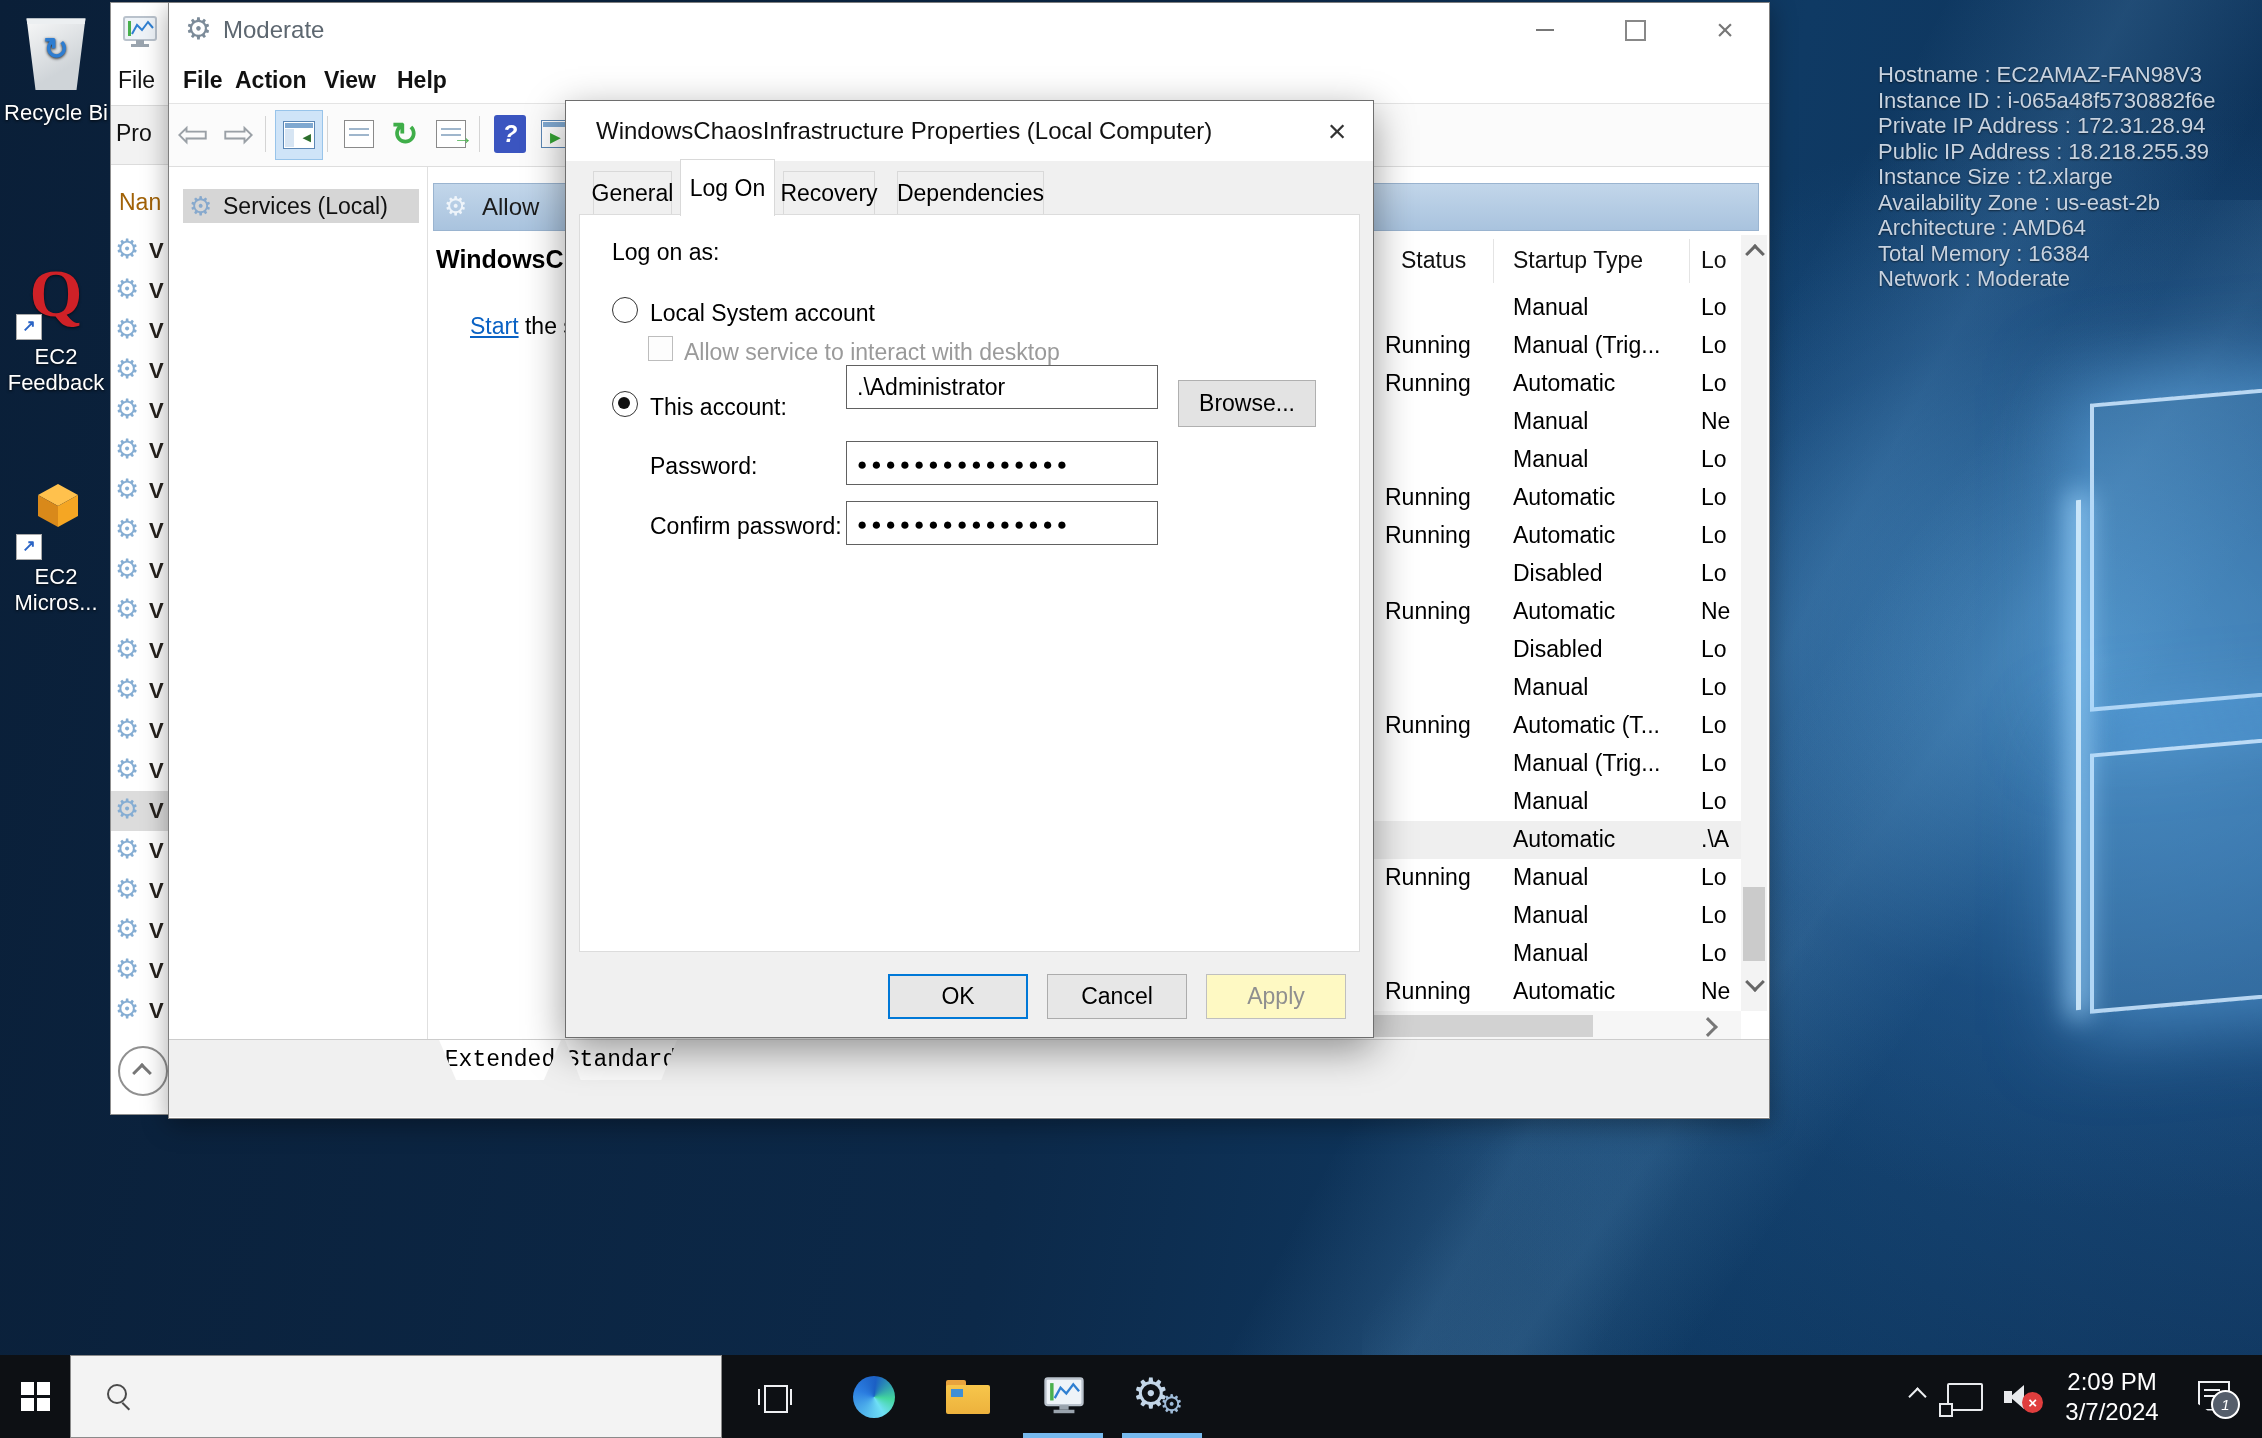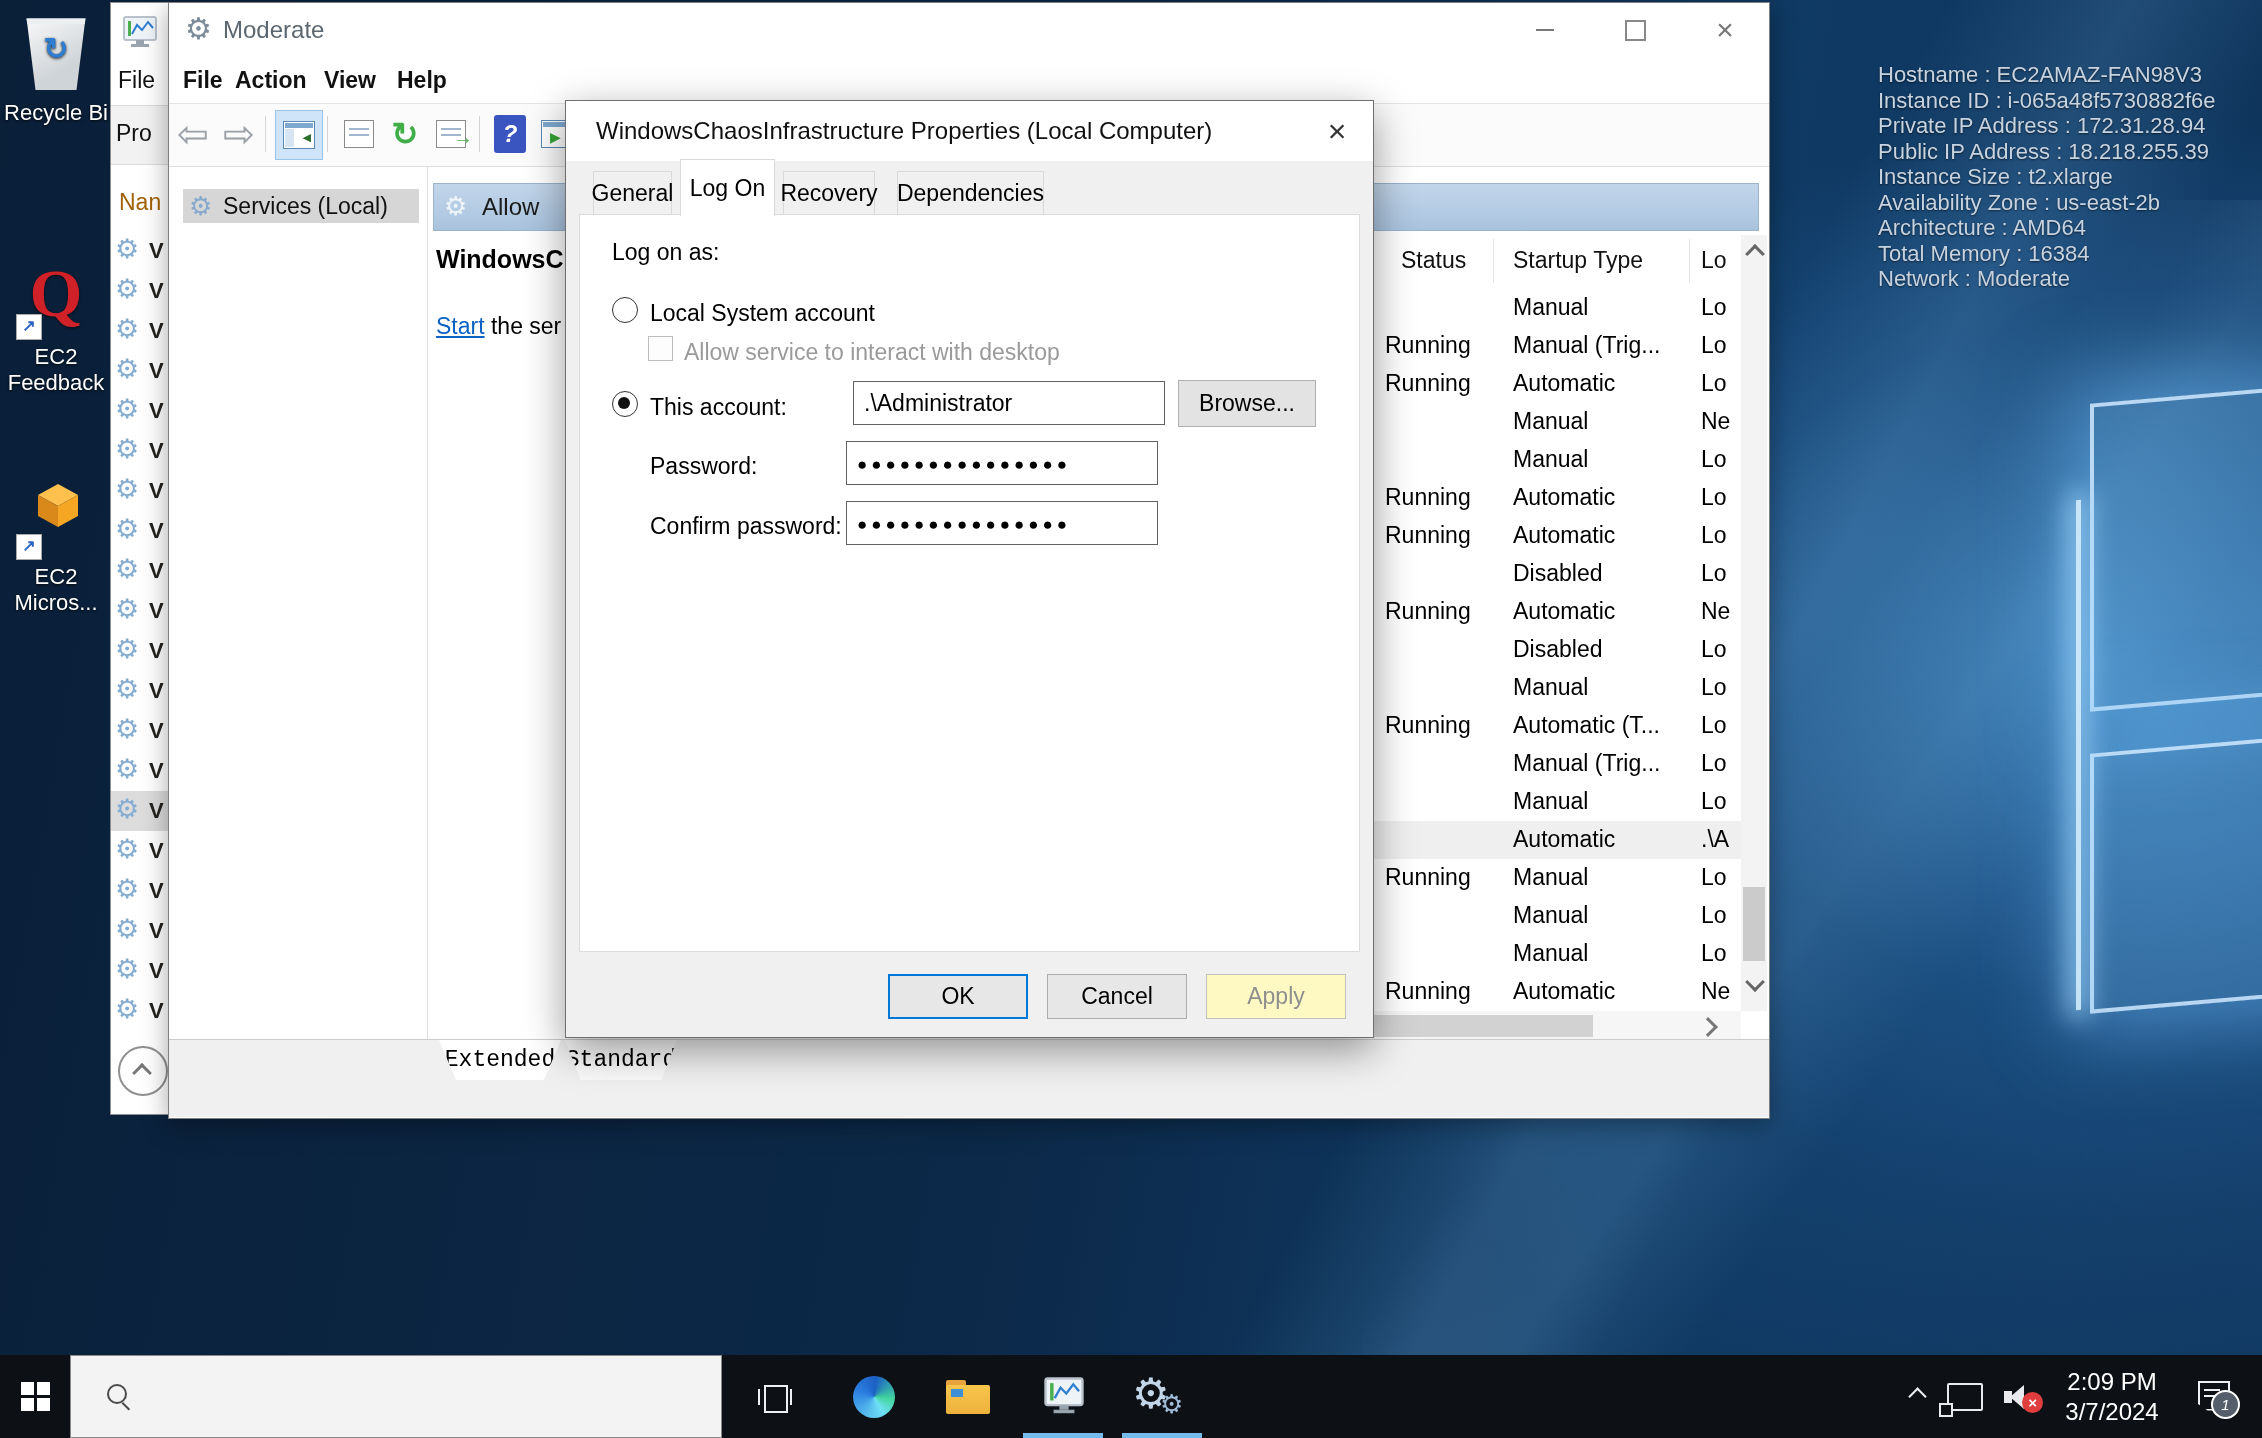--- a/index.html
+++ b/index.html
@@ -110,21 +110,21 @@
   .tree-item .g{position:absolute;left:6px;top:2px;font-size:26px;color:#87a9cd;}
   .tree-item .t{position:absolute;left:40px;top:4px;font-size:23px;color:#111;}
   .sw-vline{position:absolute;left:258px;top:164px;width:1px;height:872px;background:#e0e0e0;}
   .sw-header{position:absolute;left:264px;top:180px;width:1324px;height:46px;
     background:linear-gradient(#c2d6ea,#a9c3de);border:1px solid #9ab4d0;}
   .sw-header .g{position:absolute;left:10px;top:7px;font-size:26px;color:#eef4fa;}
   .sw-header .t{position:absolute;left:48px;top:9px;font-size:24px;color:#1c1c1c;}
   .sw-extname{position:absolute;left:267px;top:242px;width:128px;overflow:hidden;white-space:nowrap;
     font-size:25px;font-weight:bold;color:#000;}
   .sw-startline{position:absolute;left:267px;top:310px;width:130px;overflow:hidden;white-space:nowrap;font-size:23px;color:#000;}
-  .sw-startline a{color:#0a62c4;text-decoration:underline;}
+  .sw-startline a{color:#0a62c4;text-decoration:underline;margin-left:34px;}
   .sw-cols{position:absolute;left:1204px;top:232px;width:368px;height:54px;border-bottom:1px solid #ededed;background:#fff;}
   .sw-cols span{position:absolute;top:12px;font-size:23px;color:#111;}
   .col-status{left:28px;} .col-startup{left:140px;} .col-logon{left:328px;}
   .colsep{position:absolute;top:4px;width:1px;height:44px;background:#e4e4e4;}
   #services-list{position:absolute;left:1204px;top:286px;width:368px;height:722px;overflow:hidden;background:#fff;}
   .svc-row{position:relative;height:38px;}
   .svc-row.sel{background:#efefef;}
   .svc-row span{position:absolute;top:5px;font-size:23px;color:#000;white-space:nowrap;}
   .svc-row .c0{left:12px;} .svc-row .c1{left:140px;} .svc-row .c2{left:328px;}
   .sw-vscroll{position:absolute;left:1572px;top:232px;width:26px;height:776px;background:#f3f3f3;}
@@ -594,21 +594,21 @@
   <div class="dlg-label" style="left:46px;top:138px;z-index:4">Log on as:</div>
 
   <div class="radio" style="left:46px;top:196px;z-index:4"></div>
   <div class="dlg-label" style="left:84px;top:199px;z-index:4">Local System account</div>
 
   <div class="chkbox" style="left:82px;top:235px;z-index:4"></div>
   <div class="dlg-label" style="left:118px;top:238px;color:#9a9a9a;z-index:4">Allow service to interact with desktop</div>
 
   <div class="radio checked" style="left:46px;top:290px;z-index:4"></div>
   <div class="dlg-label" style="left:84px;top:293px;z-index:4">This account:</div>
-  <input class="field" style="left: 280px; top: 280px; z-index: 4; margin-left: 7px;" value=".\Administrator">
+  <input class="field" style="left: 280px; top: 264px; z-index: 4;" value=".\Administrator">
   <div class="dbtn btn-browse" style="z-index:4">Browse...</div>
 
   <div class="dlg-label" style="left:84px;top:352px;z-index:4">Password:</div>
   <input class="field dots" style="left: 280px; top: 340px; z-index: 4;" value="●●●●●●●●●●●●●●●">
 
   <div class="dlg-label" style="left:84px;top:412px;z-index:4">Confirm password:</div>
   <input class="field dots" style="left: 280px; top: 400px; z-index: 4;" value="●●●●●●●●●●●●●●●">
 
   <div class="dbtn btn-ok">OK</div>
   <div class="dbtn btn-cancel">Cancel</div>

